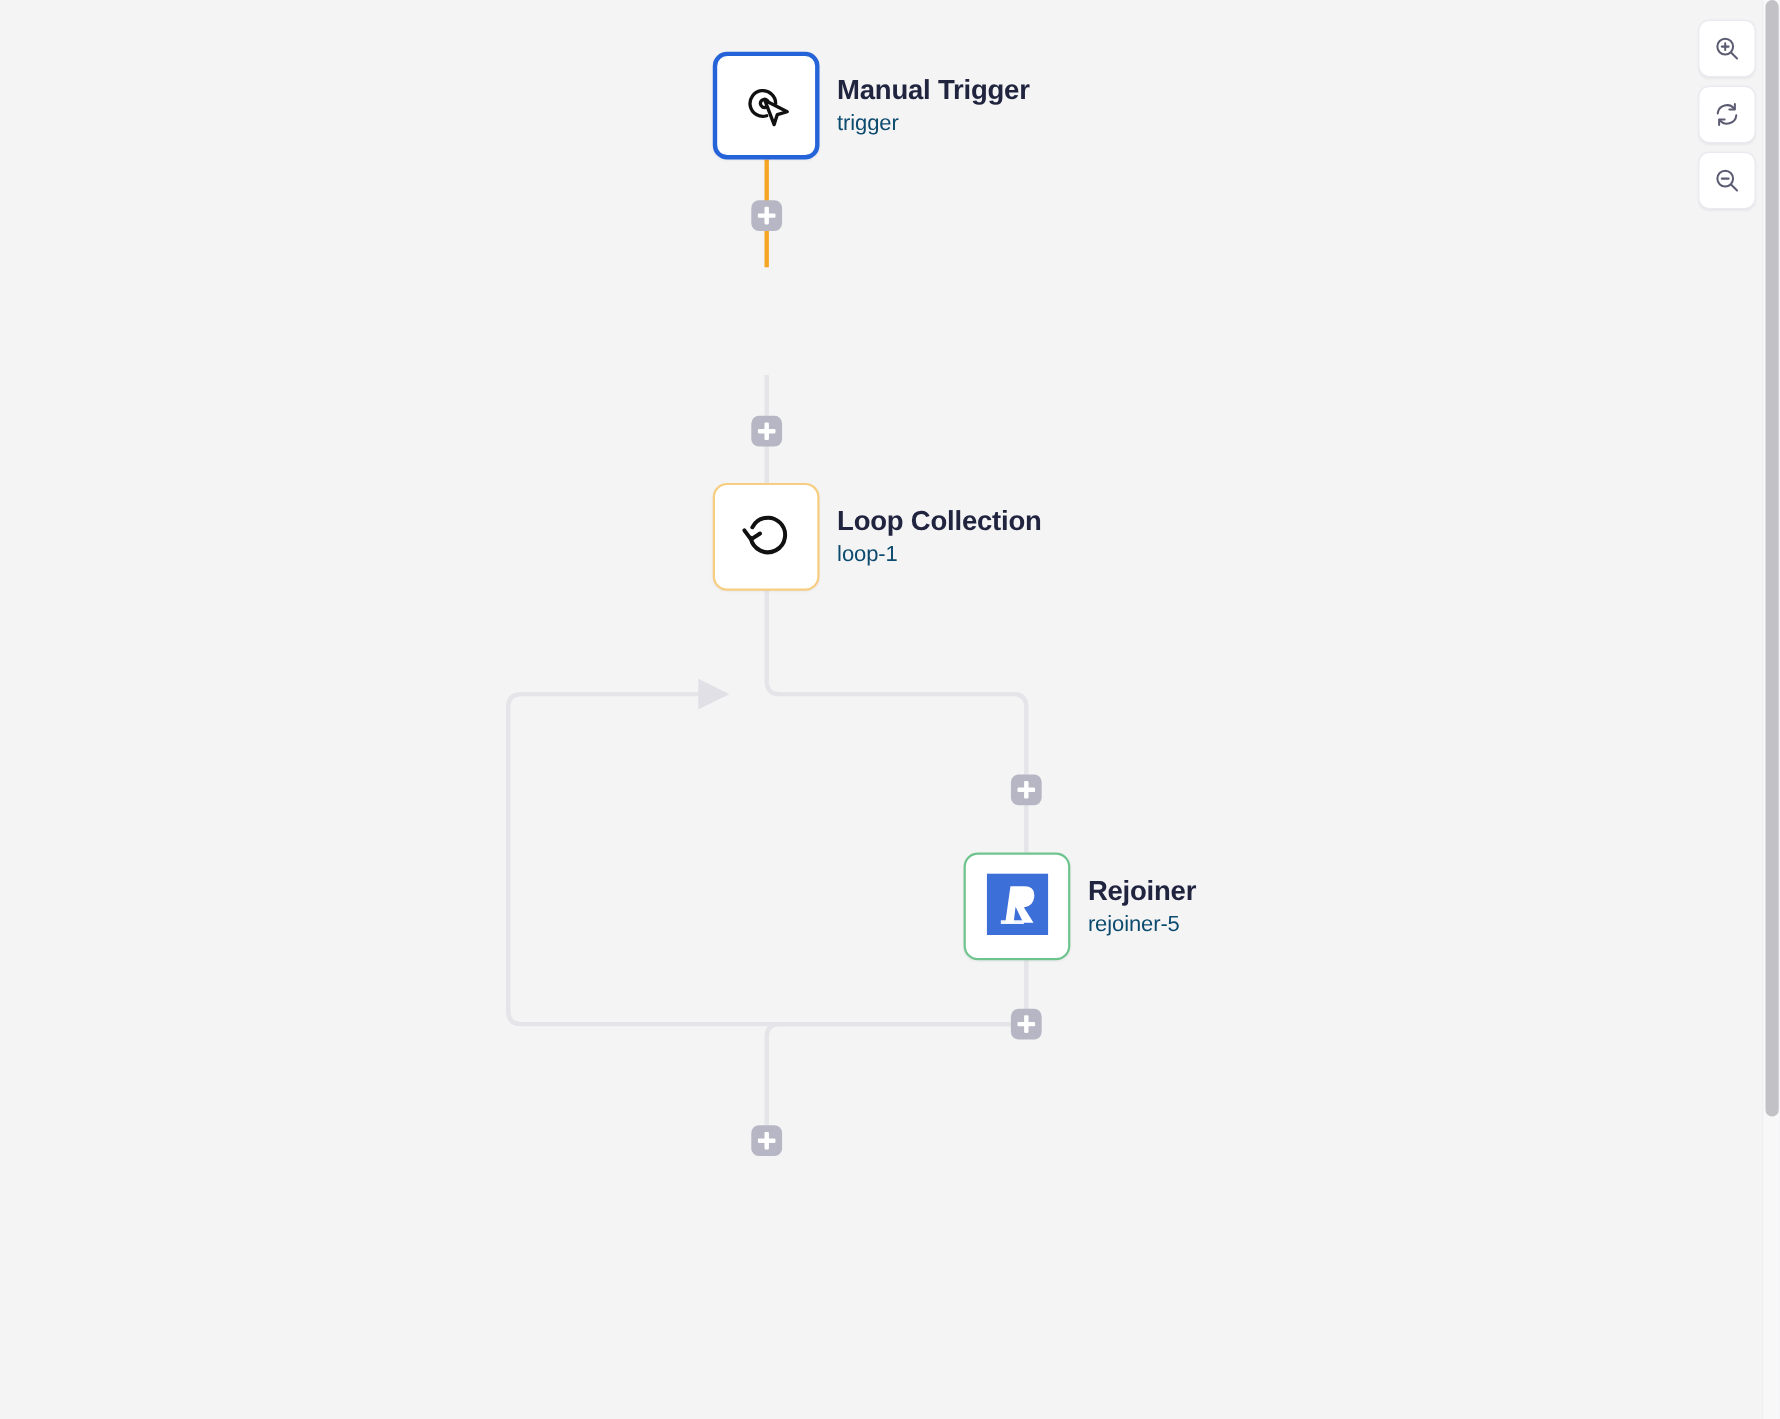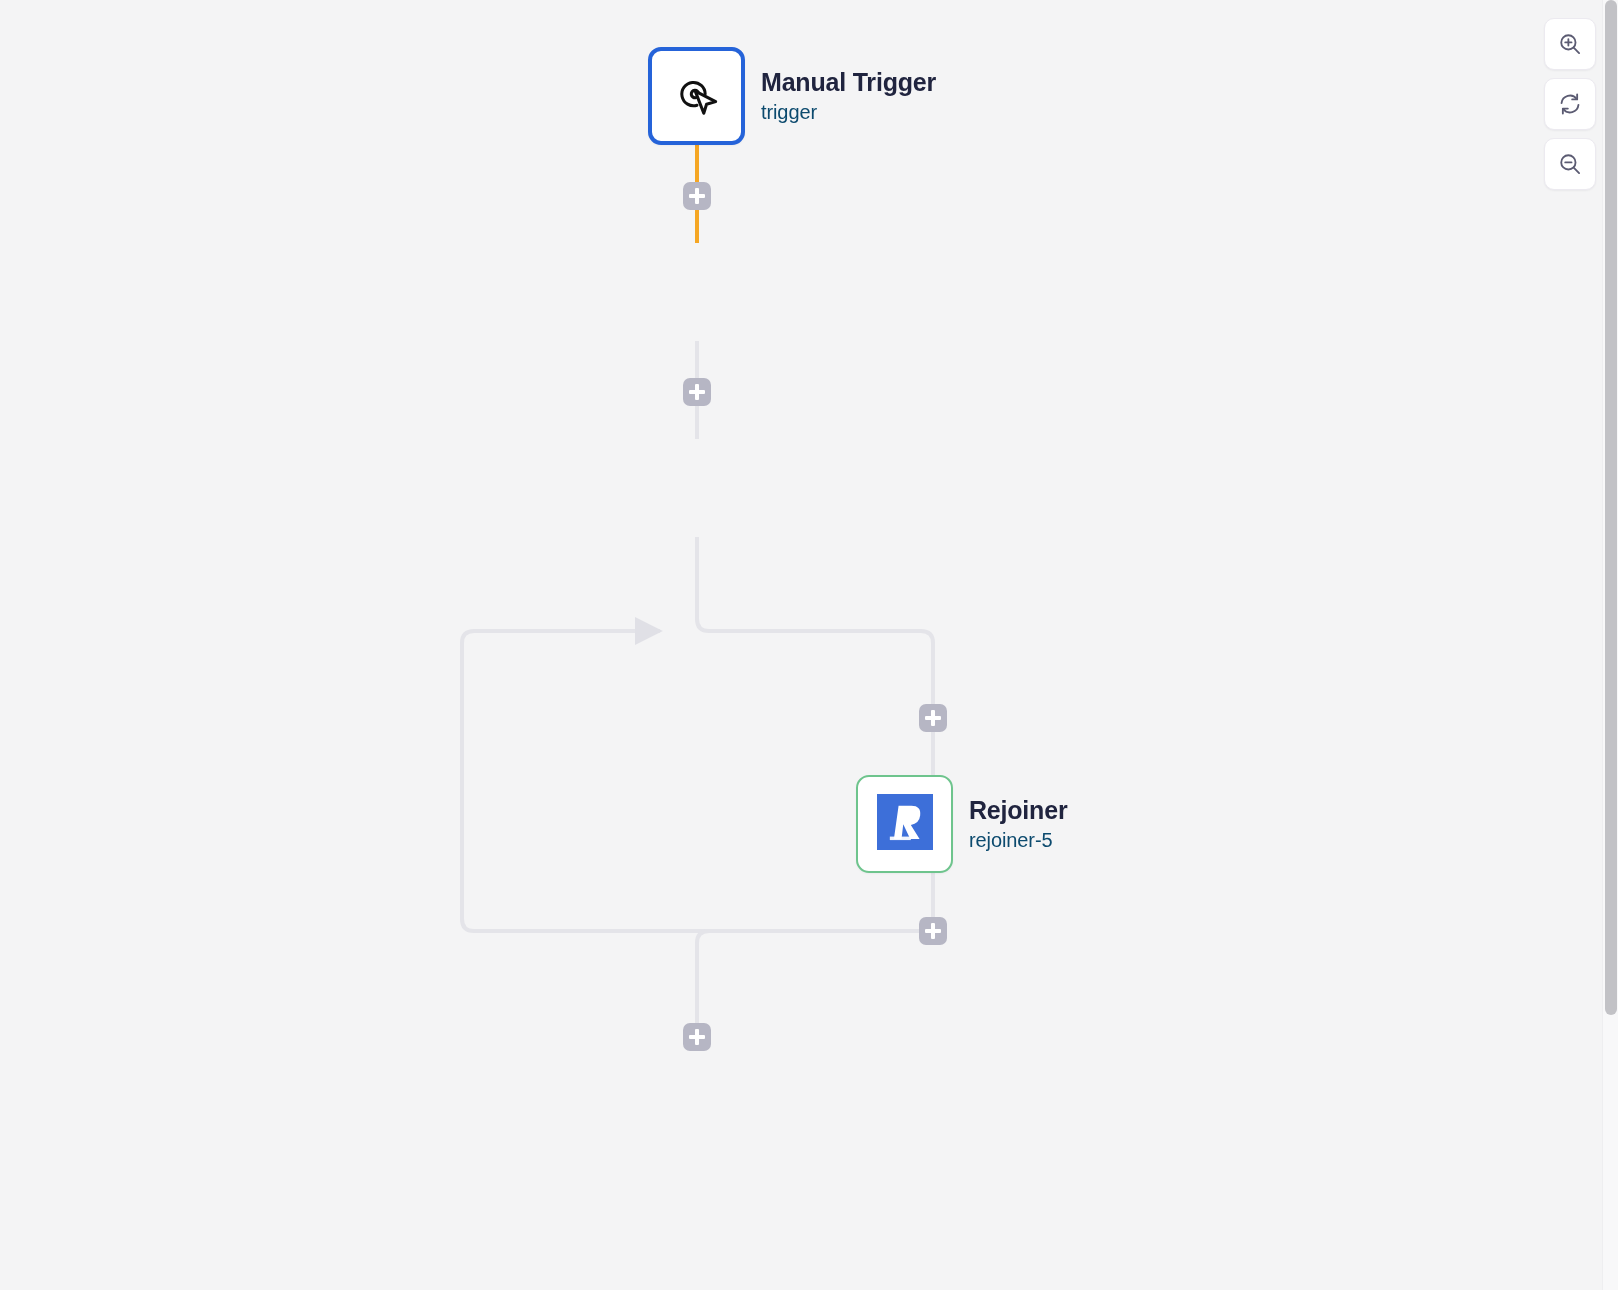--- a/index.html
+++ b/index.html
@@ -178,22 +178,36 @@
         </svg>
       </span>
     </div>
     <div class="node-label">
       <div class="node-title">Manual Trigger</div>
       <div class="node-sub">trigger</div>
     </div>
   </div>
 
 
-
-  <div class="node" style="left:856px; top:775px;">
+  <div class="node" style="left:648px; top:439px;">
+    <div class="node-box thin" style="border-color:#f7cd7f;">
+      <span>
+        <svg width="58" height="58" viewBox="0 0 48 48" fill="none" stroke="#111111" stroke-width="3" stroke-linecap="round" stroke-linejoin="round">
+          <path d="M13.2 18.5 A 13 13 0 1 1 12 26.3"></path>
+          <path d="M7.2 20.8 L12.2 27.6 L19 23.2" fill="none"></path>
+        </svg>
+      </span>
+    </div>
+    <div class="node-label">
+      <div class="node-title">Loop Collection</div>
+      <div class="node-sub">loop-1</div>
+    </div>
+  </div>
+
+  <div class="node" style="left:876px; top:775px;">
     <div class="node-box thin" style="border-color:#6ec48d;">
       <span>
         <svg width="56" height="56" viewBox="0 0 48 48">
           <rect x="0" y="0" width="48" height="48" fill="#3d6fd9"></rect>
           <path d="M14.5 38.5 L18.5 10 L29.5 10 Q38 10 37 18.5 Q36.2 25.5 29 26.5 L36.5 38.5 L28.5 38.5 L22.5 26 L21 38.5 Z" fill="#ffffff"></path>
           <path d="M11 36.5 L29 36.5 L29 39.5 L11 39.5 Z" fill="#ffffff" opacity="0.92"></path>
         </svg>
       </span>
     </div>
     <div class="node-label">

